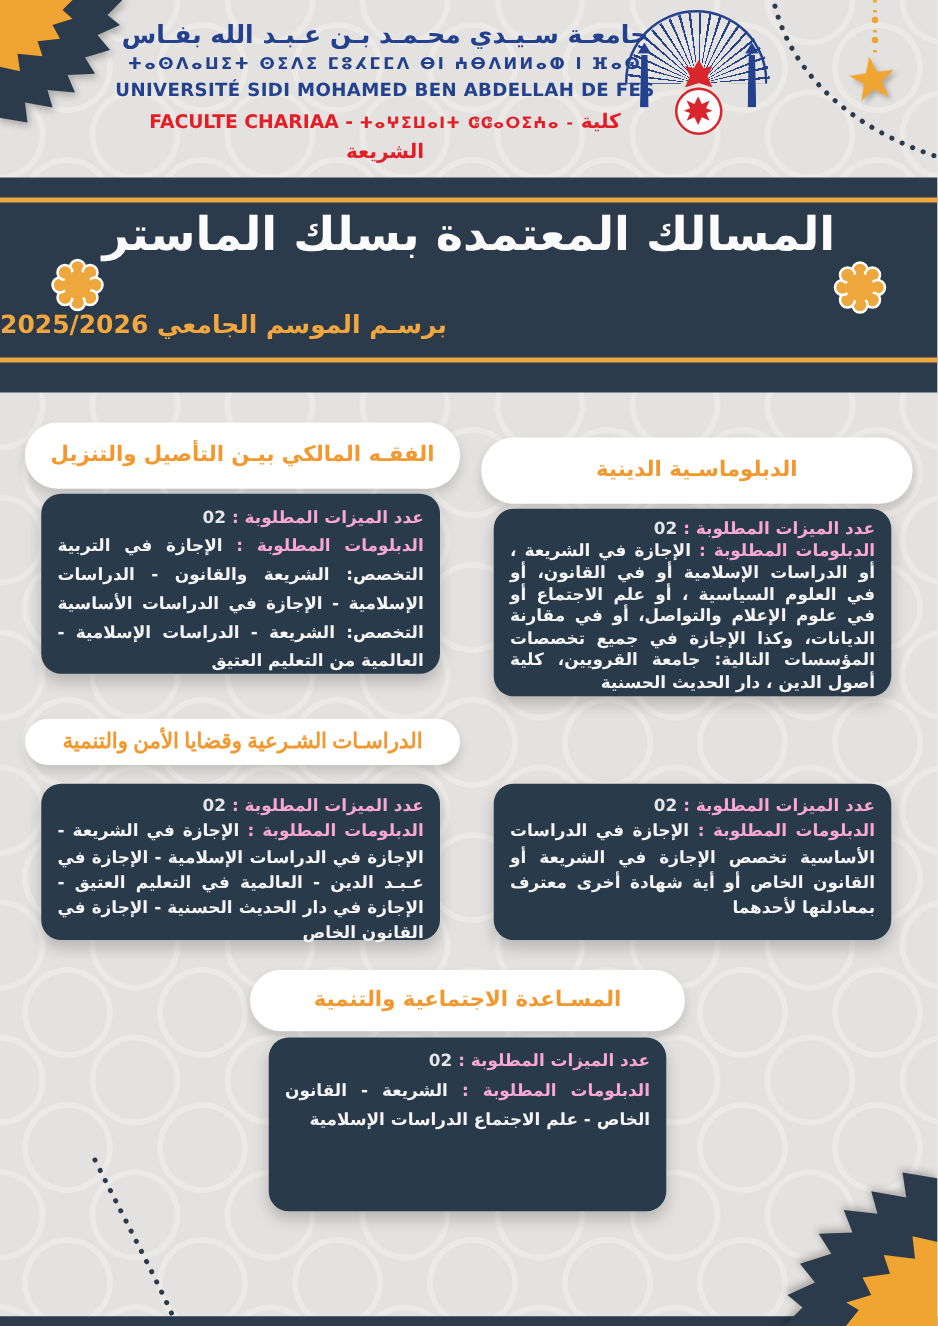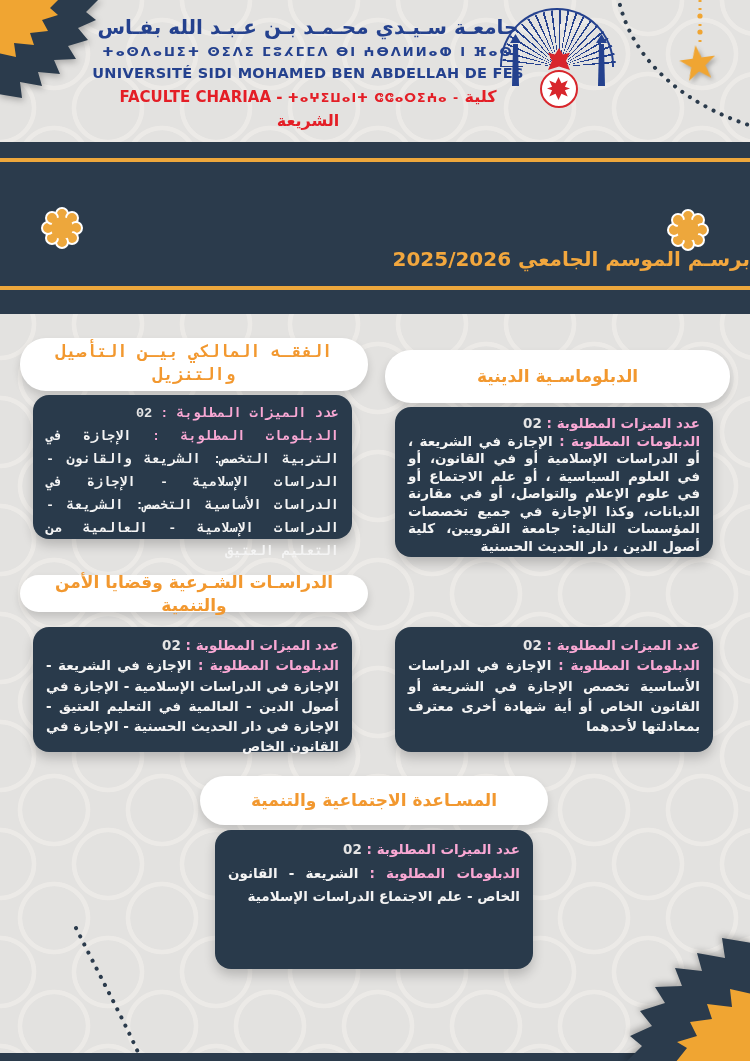--- a/index.html
+++ b/index.html
@@ -63,21 +63,21 @@
   .banner .gold-line.b{top:144px;}
   .banner-title{
     position:absolute;left:0;top:24px;width:750px;text-align:center;
     direction:rtl;font-size:37px;font-weight:bold;color:#fbfbfb;
   }
   .banner-sub{
     position:absolute;left:0;top:74px;width:750px;text-align:center;
     direction:rtl;font-size:19px;font-weight:bold;color:#f2a73e;
   }
   .banner-season{
-    position:absolute;left:0;top:105px;width:750px;text-align:right;
+    position:absolute;left:0;top:105px;width:750px;text-align:left;
     direction:rtl;font-size:20px;font-weight:bold;color:#f2a73e;
   }
   .medallion{position:absolute;width:44px;height:44px;}
   .medallion.left{left:40px;top:206px;}
   .medallion.right{left:666px;top:208px;}
   
   .card{position:absolute;}
   .pill{
     position:absolute;left:0;top:0;width:100%;
     background:#ffffff;border-radius:26px;
@@ -95,28 +95,28 @@
     direction:rtl;text-align:justify;
     color:#f4f4f4;font-weight:bold;font-size:13.5px;
   }
   .cbody .lbl{color:#f9a8d4;}
   .cbody .num{color:#e5e5e5;}
   .cbody p{margin:0;}
   
   .card.c0{left:385px;top:350px;width:345px;height:155px;}
   .card.c0 .pill{height:53px;}
   .card.c0 .cbody{left:10px;top:57px;width:318px;height:150px;line-height:1.3;}
-  .card.c1{left:20px;top:338px;width:348px;height:185px;font-family:Liberation Mono, monospace;}
+  .card.c1{left:20px;top:338px;width:348px;height:185px;}
   .card.c1 .pill{height:53px;}
   .card.c1 .cbody{left:13px;top:57px;width:319px;height:144px;line-height:1.7;}
   .card.c2{left:385px;top:575px;width:345px;height:177px;}
   .card.c2 .pill{height:47px;}
   .card.c2 .cbody{left:10px;top:52px;width:318px;height:125px;line-height:1.5;}
   .card.c3{left:20px;top:575px;width:348px;height:177px;}
-  .card.c3 .pill{height:37px;}
+  .card.c3 .pill{height:37px;font-family:Liberation Serif, serif;}
   .card.c3 .cbody{left:13px;top:52px;width:319px;height:125px;line-height:1.5;}
   .card.c4{left:200px;top:776px;width:348px;height:193px;}
   .card.c4 .pill{height:49px;}
   .card.c4 .cbody{left:15px;top:54px;width:318px;height:139px;line-height:1.75;}
   
   .deco{position:absolute;left:0;top:0;width:750px;height:1061px;pointer-events:none;}
   .footer-bar{position:absolute;left:0;top:1053px;width:750px;height:8px;background:#2b3b4c;}
 </style>
 </head>
 <body>
@@ -170,20 +170,21 @@
     <div class="logo-torch r"></div>
     <div class="logo-crown"></div>
     <div class="logo-medal">
       <div class="logo-medal-core"></div>
     </div>
   </div>
 
   <div class="banner">
     <div class="gold-line t"></div>
     <div class="gold-line b"></div>
+    <div class="banner-title">المسالك المعتمدة بسلك الماستر</div>
     <div class="banner-season">برسـم الموسم الجامعي 2025/2026</div>
   </div>
 
   <svg class="medallion left" viewBox="0 0 44 44">
     <g stroke="#ffffff" stroke-width="2" fill="#eda73c">
       <circle cx="22" cy="8" r="6"></circle>
         <circle cx="32" cy="12" r="6"></circle>
         <circle cx="36" cy="22" r="6"></circle>
       <circle cx="32" cy="32" r="6"></circle>
         <circle cx="22" cy="36" r="6"></circle>
@@ -242,21 +243,21 @@
     </div>
   </div>
 
   <div class="card c3">
     <div class="pill">الدراسـات الشـرعية وقضايا الأمن والتنمية</div>
     <div class="cbody">
       <p>
         <span class="lbl">عدد الميزات المطلوبة :</span>
         <span class="num">02</span><br>
         <span class="lbl">الدبلومات المطلوبة :</span>
-        <span>الإجازة في الشريعة - الإجازة في الدراسات الإسلامية - الإجازة في أصول الدين - العالمية في التعليم العتيق - الإجازة في دار الحديث الحسنية - الإجازة في القانون الخاص</span>
+        <span>الإجازة في الشريعة - الإجازة في الدراسات الإسلامية - الإجازة في عـبـد الدين - العالمية في التعليم العتيق - الإجازة في دار الحديث الحسنية - الإجازة في القانون الخاص</span>
       </p>
     </div>
   </div>
 
   <div class="card c4">
     <div class="pill">المسـاعدة الاجتماعية والتنمية</div>
     <div class="cbody">
       <p>
         <span class="lbl">عدد الميزات المطلوبة :</span>
         <span class="num">02</span><br>

